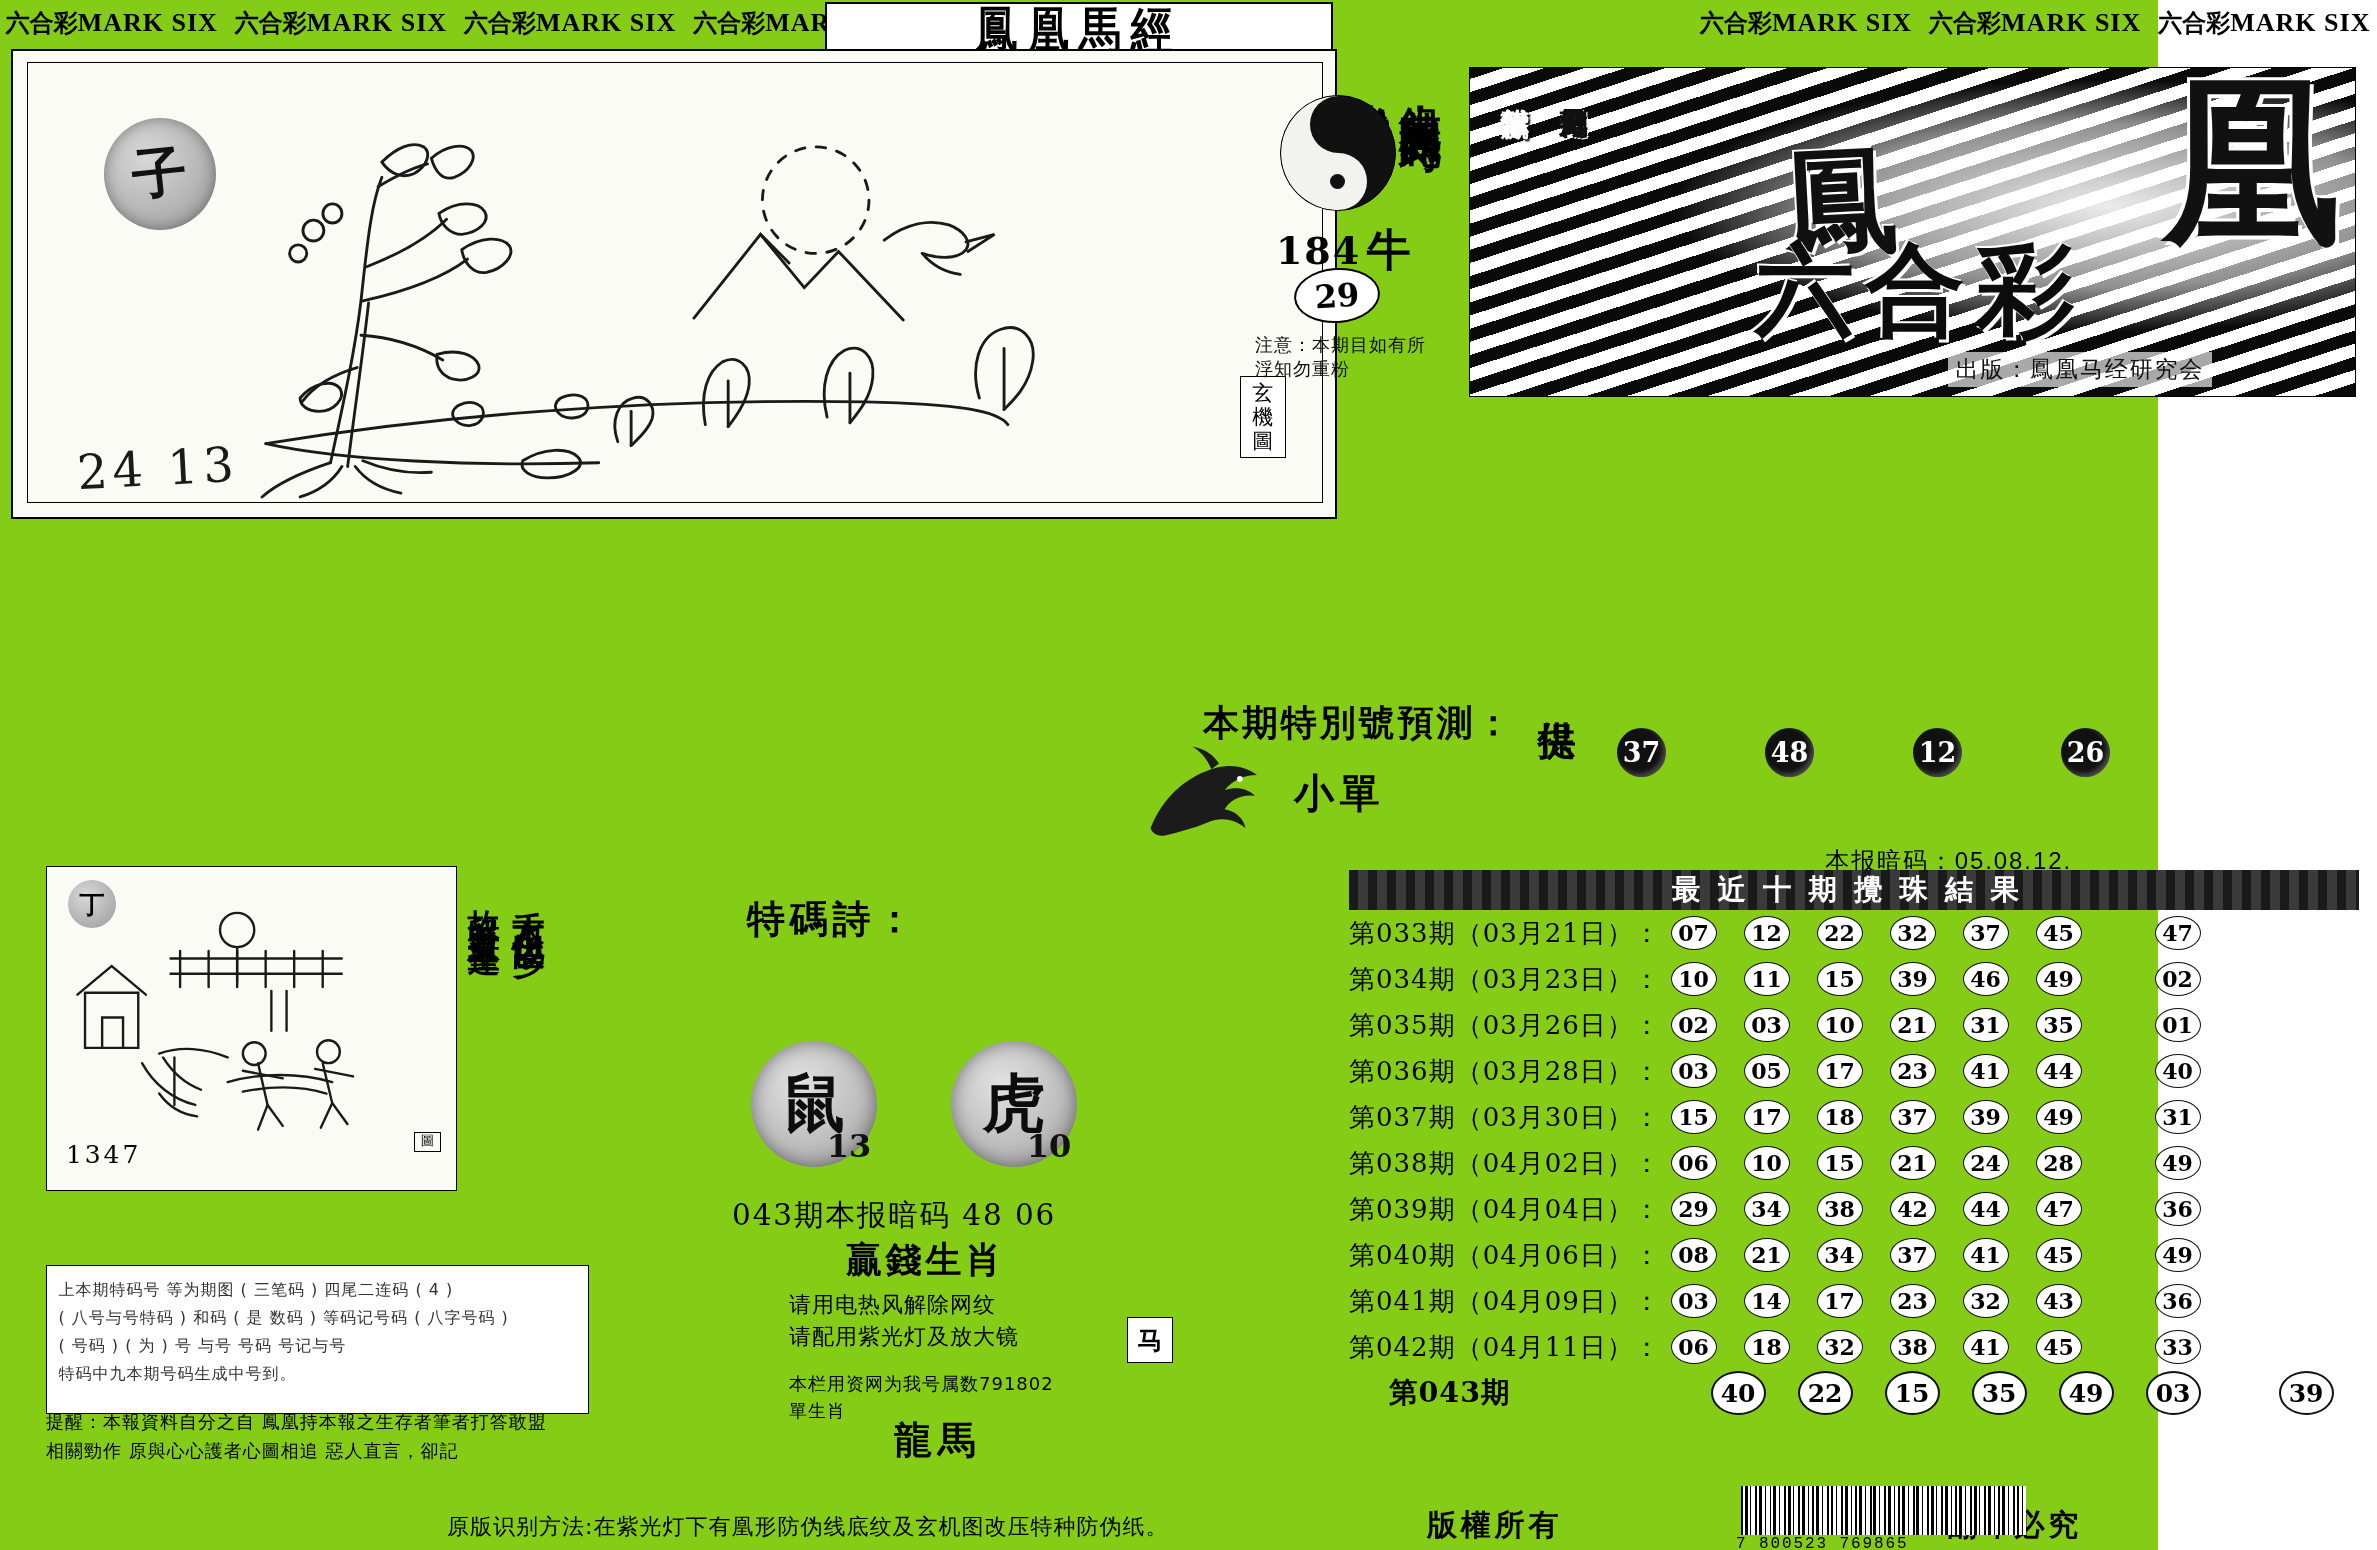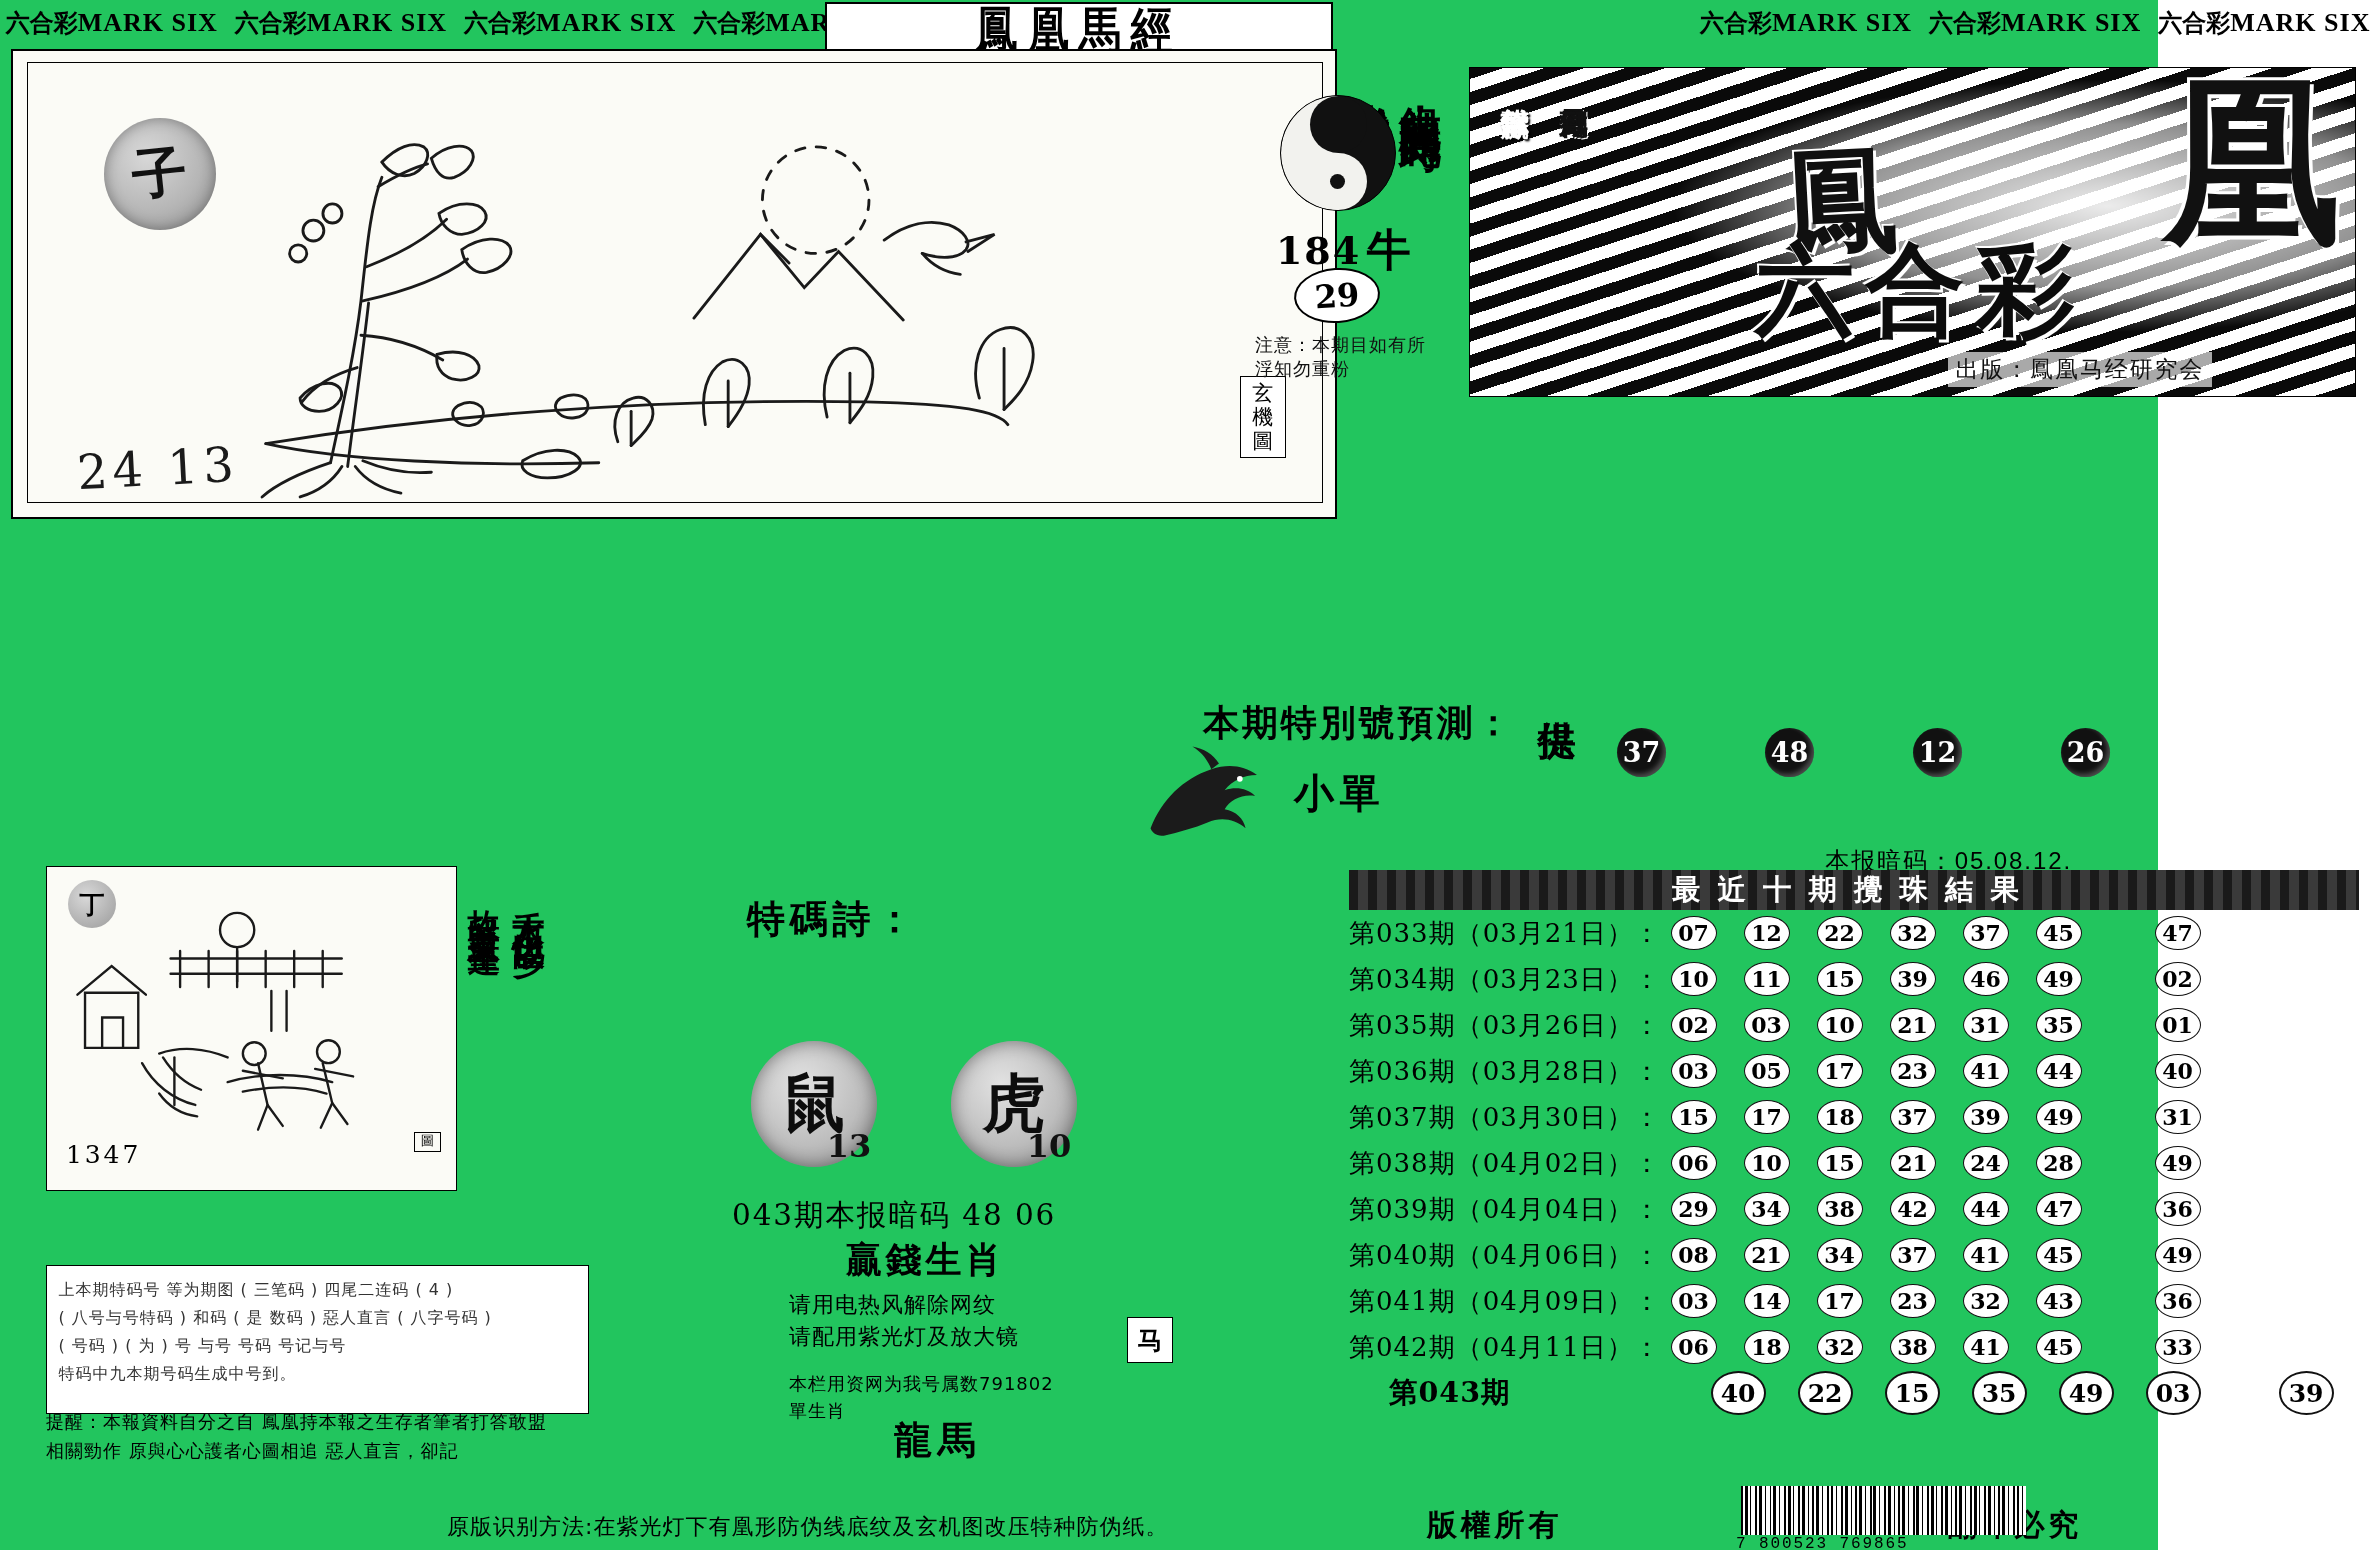--- a/index.html
+++ b/index.html
@@ -6,21 +6,21 @@
   body {
     width:2378px; height:1550px;
     font-family:"DejaVu Sans", sans-serif;
     color:#000;
     position:relative;
     overflow:hidden;
   }
   .page {
     position:relative;
     width:2158px; height:1550px;
-    background:#22c55e;
+    background:#84cc16;
   }
 
   
   .marquee {
     position:absolute; left:0; top:0; width:2378px; height:46px;
     display:flex; align-items:center;
     font-family:"Liberation Serif", serif;
     font-weight:bold;
     white-space:nowrap;
     overflow:hidden;
@@ -742,21 +742,21 @@
     <div class="seal">圖</div>
   </div>
 
   <div class="poem2">
     <div class="c">千水万山忆故乡，</div>
     <div class="c">故留著意又重逢。</div>
   </div>
 
   <div class="fineprint-box">
     <div>上本期特码号 等为期图 ( 三笔码 ) 四尾二连码 ( 4 )</div>
-    <div>( 八号与号特码 ) 和码 ( 是 数码 ) 惡人直言 ( 八字号码 )</div>
+    <div>( 八号与号特码 ) 和码 ( 是 数码 ) 等码记号码 ( 八字号码 )</div>
     <div>( 号码 ) ( 为 ) 号 与号 号码 号记与号</div>
     <div>特码中九本期号码生成中号到。</div>
   </div>
   <div class="fineprint-2">
     <div>提醒：本報資料自分之自   鳳凰持本報之生存者筆者打答敢盟</div>
     <div>相關勁作  原與心心護者心圖相追    惡人直言，卻記</div>
   </div>
 
   <div class="tm-title">特碼詩：</div>
 

